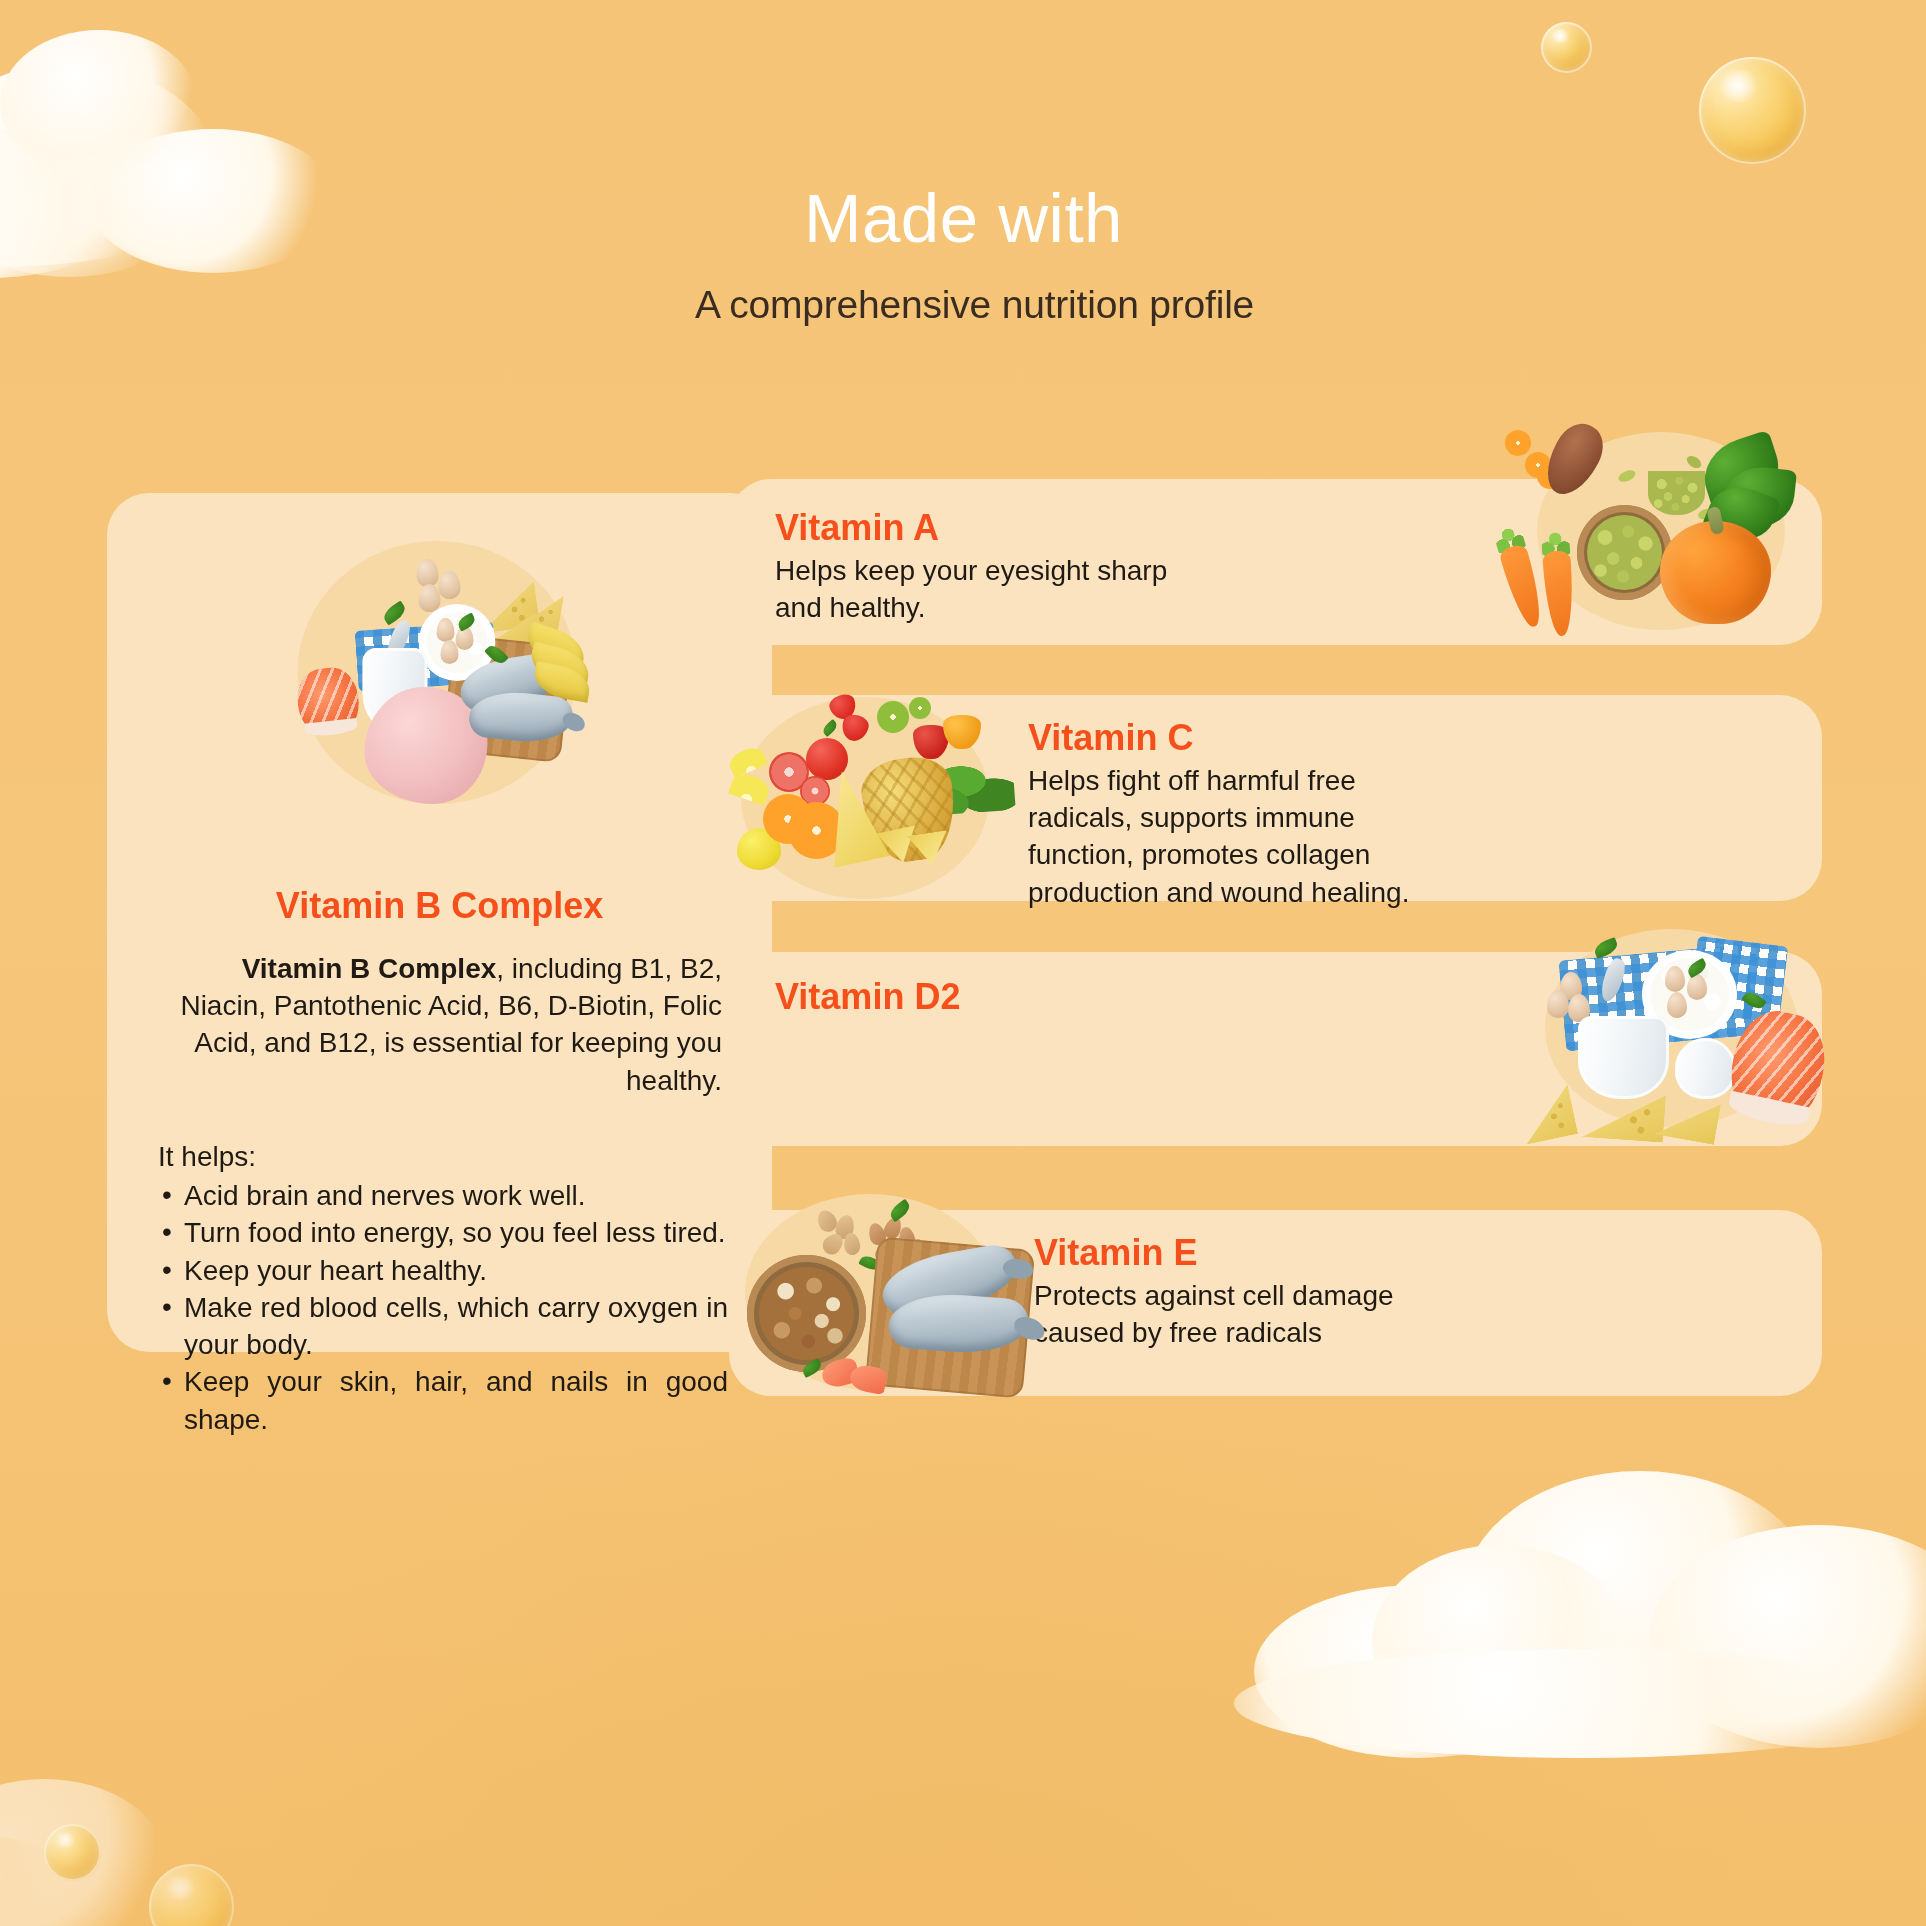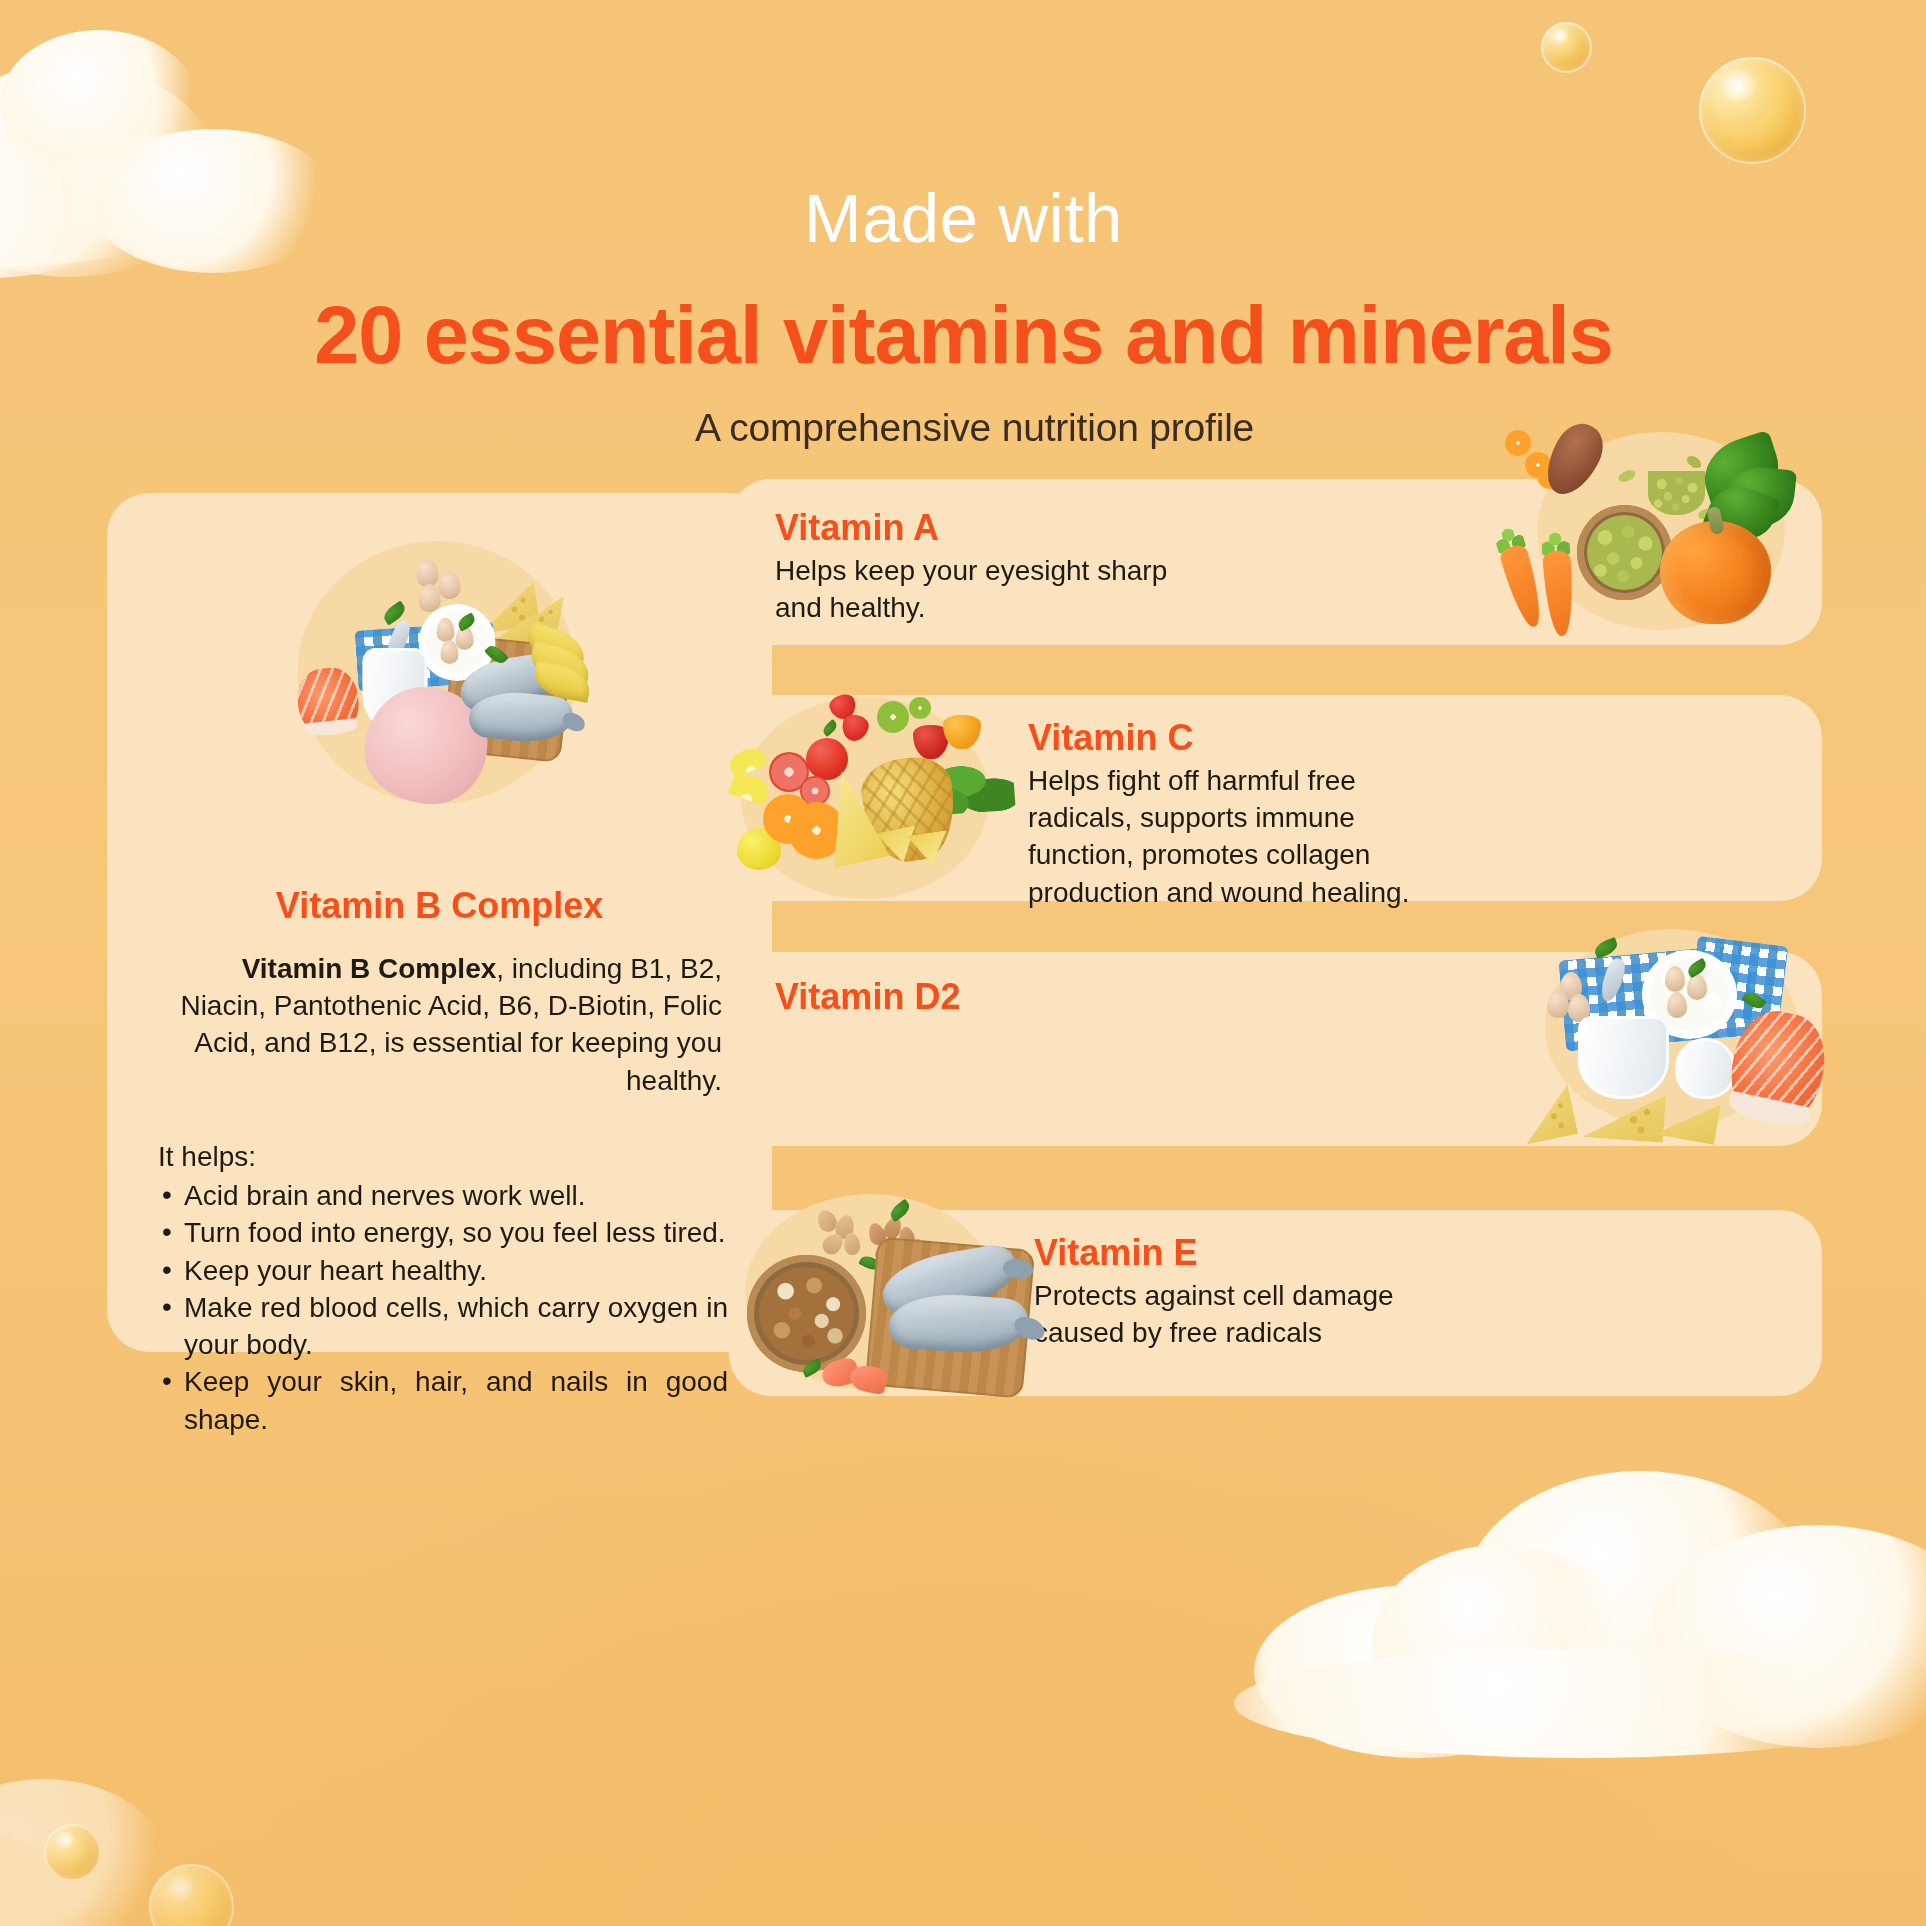--- a/index.html
+++ b/index.html
@@ -415,21 +415,20 @@
   </div>
   <div class="bubble" id="bubble-xs">
     <div class="body"></div>
       <div class="rim"></div>
       <div class="glint"></div>
   </div>
 </div>
 
 <div id="header">
   <div id="eyebrow">Made with</div>
-  <div id="headline">20 essential vitamins and minerals</div>
   <div id="subhead">A comprehensive nutrition profile</div>
 </div>
 
 <div id="stage">
 
   <div class="card" id="card-b">
 
     <div class="plate">
       <div class="halo" style="left:6px; top:18px; width:279px; height:263px;"></div>
 

